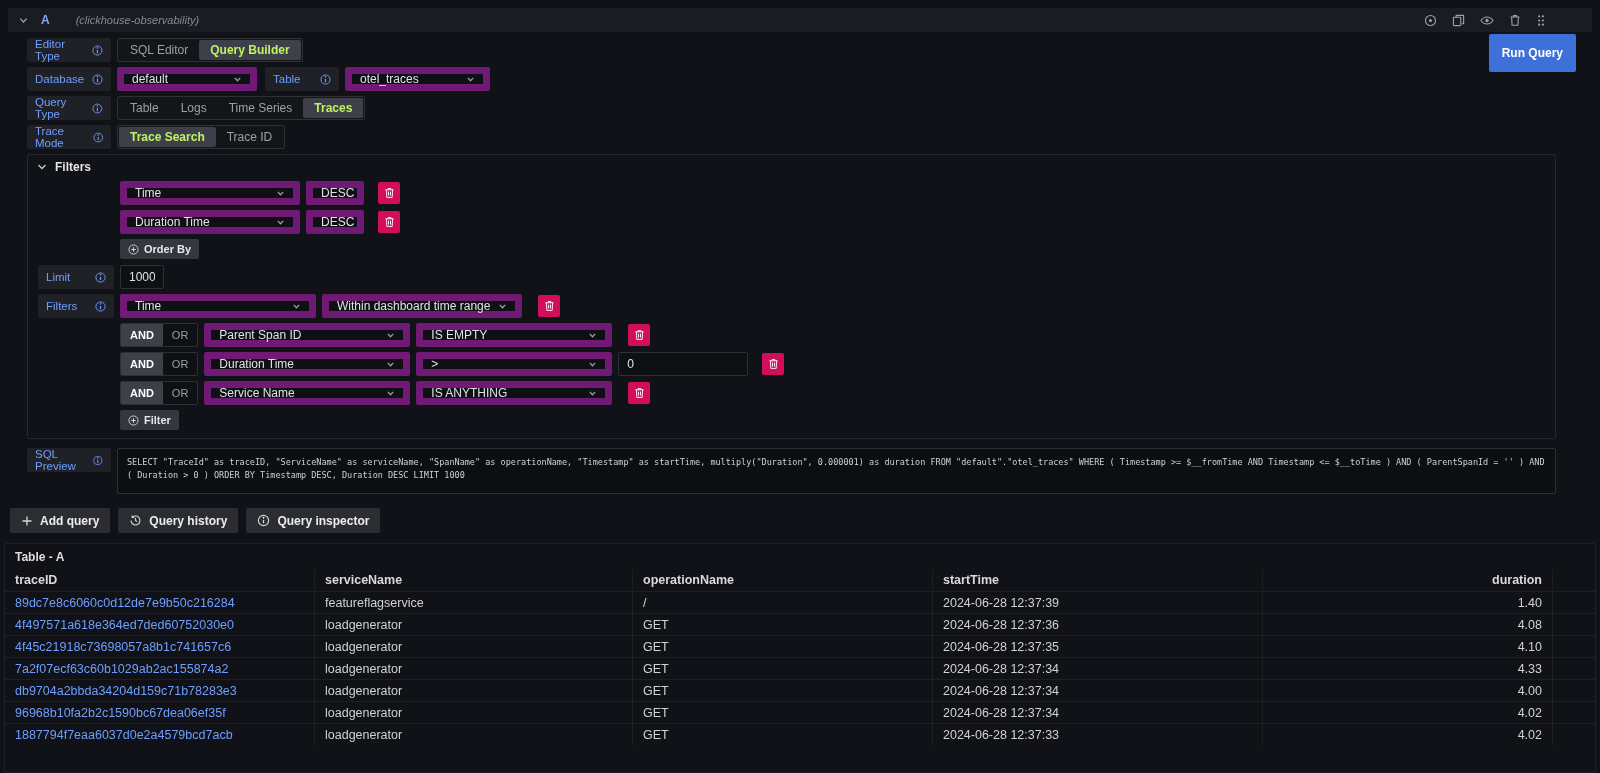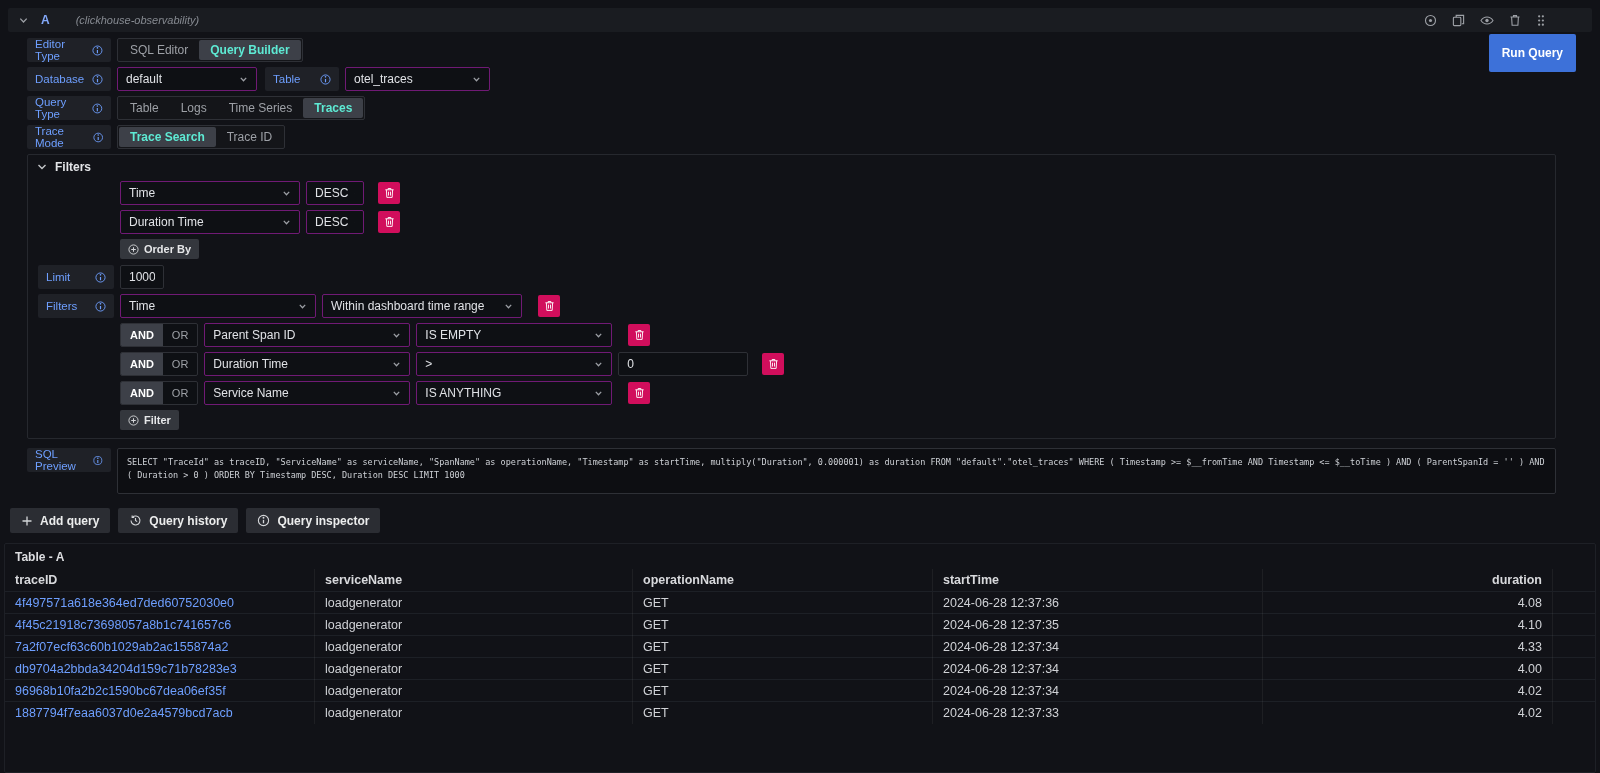--- a/index.html
+++ b/index.html
@@ -35,24 +35,24 @@
   .label-spacer { width:76px; flex:none; }
 
   .seg {
     display:flex; align-items:center; height:24px; background:#141519;
     border:1px solid #2e3036; border-radius:2px; padding:1px;
   }
   .seg-opt {
     height:20px; display:flex; align-items:center; padding:0 11px;
     color:#9da0a6; font-size:12px; border-radius:2px; cursor:pointer; white-space:nowrap;
   }
-  .seg-opt.active { background:#3d4048; color:#5eead4; font-weight:700; }
+  .seg-opt.active { background:#3d4048; color:#bef264; font-weight:700; }
 
   .select {
-    height:24px; background:#0e1014; border:1px solid #701a75; border-radius:2px;
+    height:24px; background:#0e1014; border:7px solid #701a75; border-radius:2px;
     display:flex; align-items:center; justify-content:space-between; gap:6px;
     padding:0 8px; color:#e0e2e6; font-size:12px; cursor:pointer; flex:none;
   }
   .w140{width:140px}.w145{width:145px}.w180{width:180px}.w58{width:58px}
   .w196{width:196px}.w200{width:200px}.w206{width:206px}.w130{width:130px}
   .text-input {
     height:24px; background:#0e1014; border:1px solid #2e3036; border-radius:2px;
     display:flex; align-items:center; padding:0 8px; color:#e0e2e6; font-size:12px; flex:none;
   }
   input.text-input { outline:none; font-family:"Liberation Sans",sans-serif; }
@@ -539,20 +539,30 @@
     <div class="panel-title">Table - A</div>
     <div class="tgrid thead">
       <div class="cell">traceID</div>
       <div class="cell">serviceName</div>
       <div class="cell">operationName</div>
       <div class="cell">startTime</div>
       <div class="cell num">duration</div>
       <div class="cell gutter"></div>
     </div>
     <div id="table-rows">
+  <div class="tgrid trow">
+    <div class="cell">
+            <span class="trace-link">89dc7e8c6060c0d12de7e9b50c216284</span>
+          </div>
+    <div class="cell">featureflagservice</div>
+    <div class="cell">/</div>
+    <div class="cell">2024-06-28 12:37:39</div>
+    <div class="cell num">1.40</div>
+    <div class="cell gutter"></div>
+  </div>
 
   <div class="tgrid trow">
     <div class="cell">
             <span class="trace-link">4f497571a618e364ed7ded60752030e0</span>
           </div>
     <div class="cell">loadgenerator</div>
     <div class="cell">GET</div>
     <div class="cell">2024-06-28 12:37:36</div>
     <div class="cell num">4.08</div>
     <div class="cell gutter"></div>

